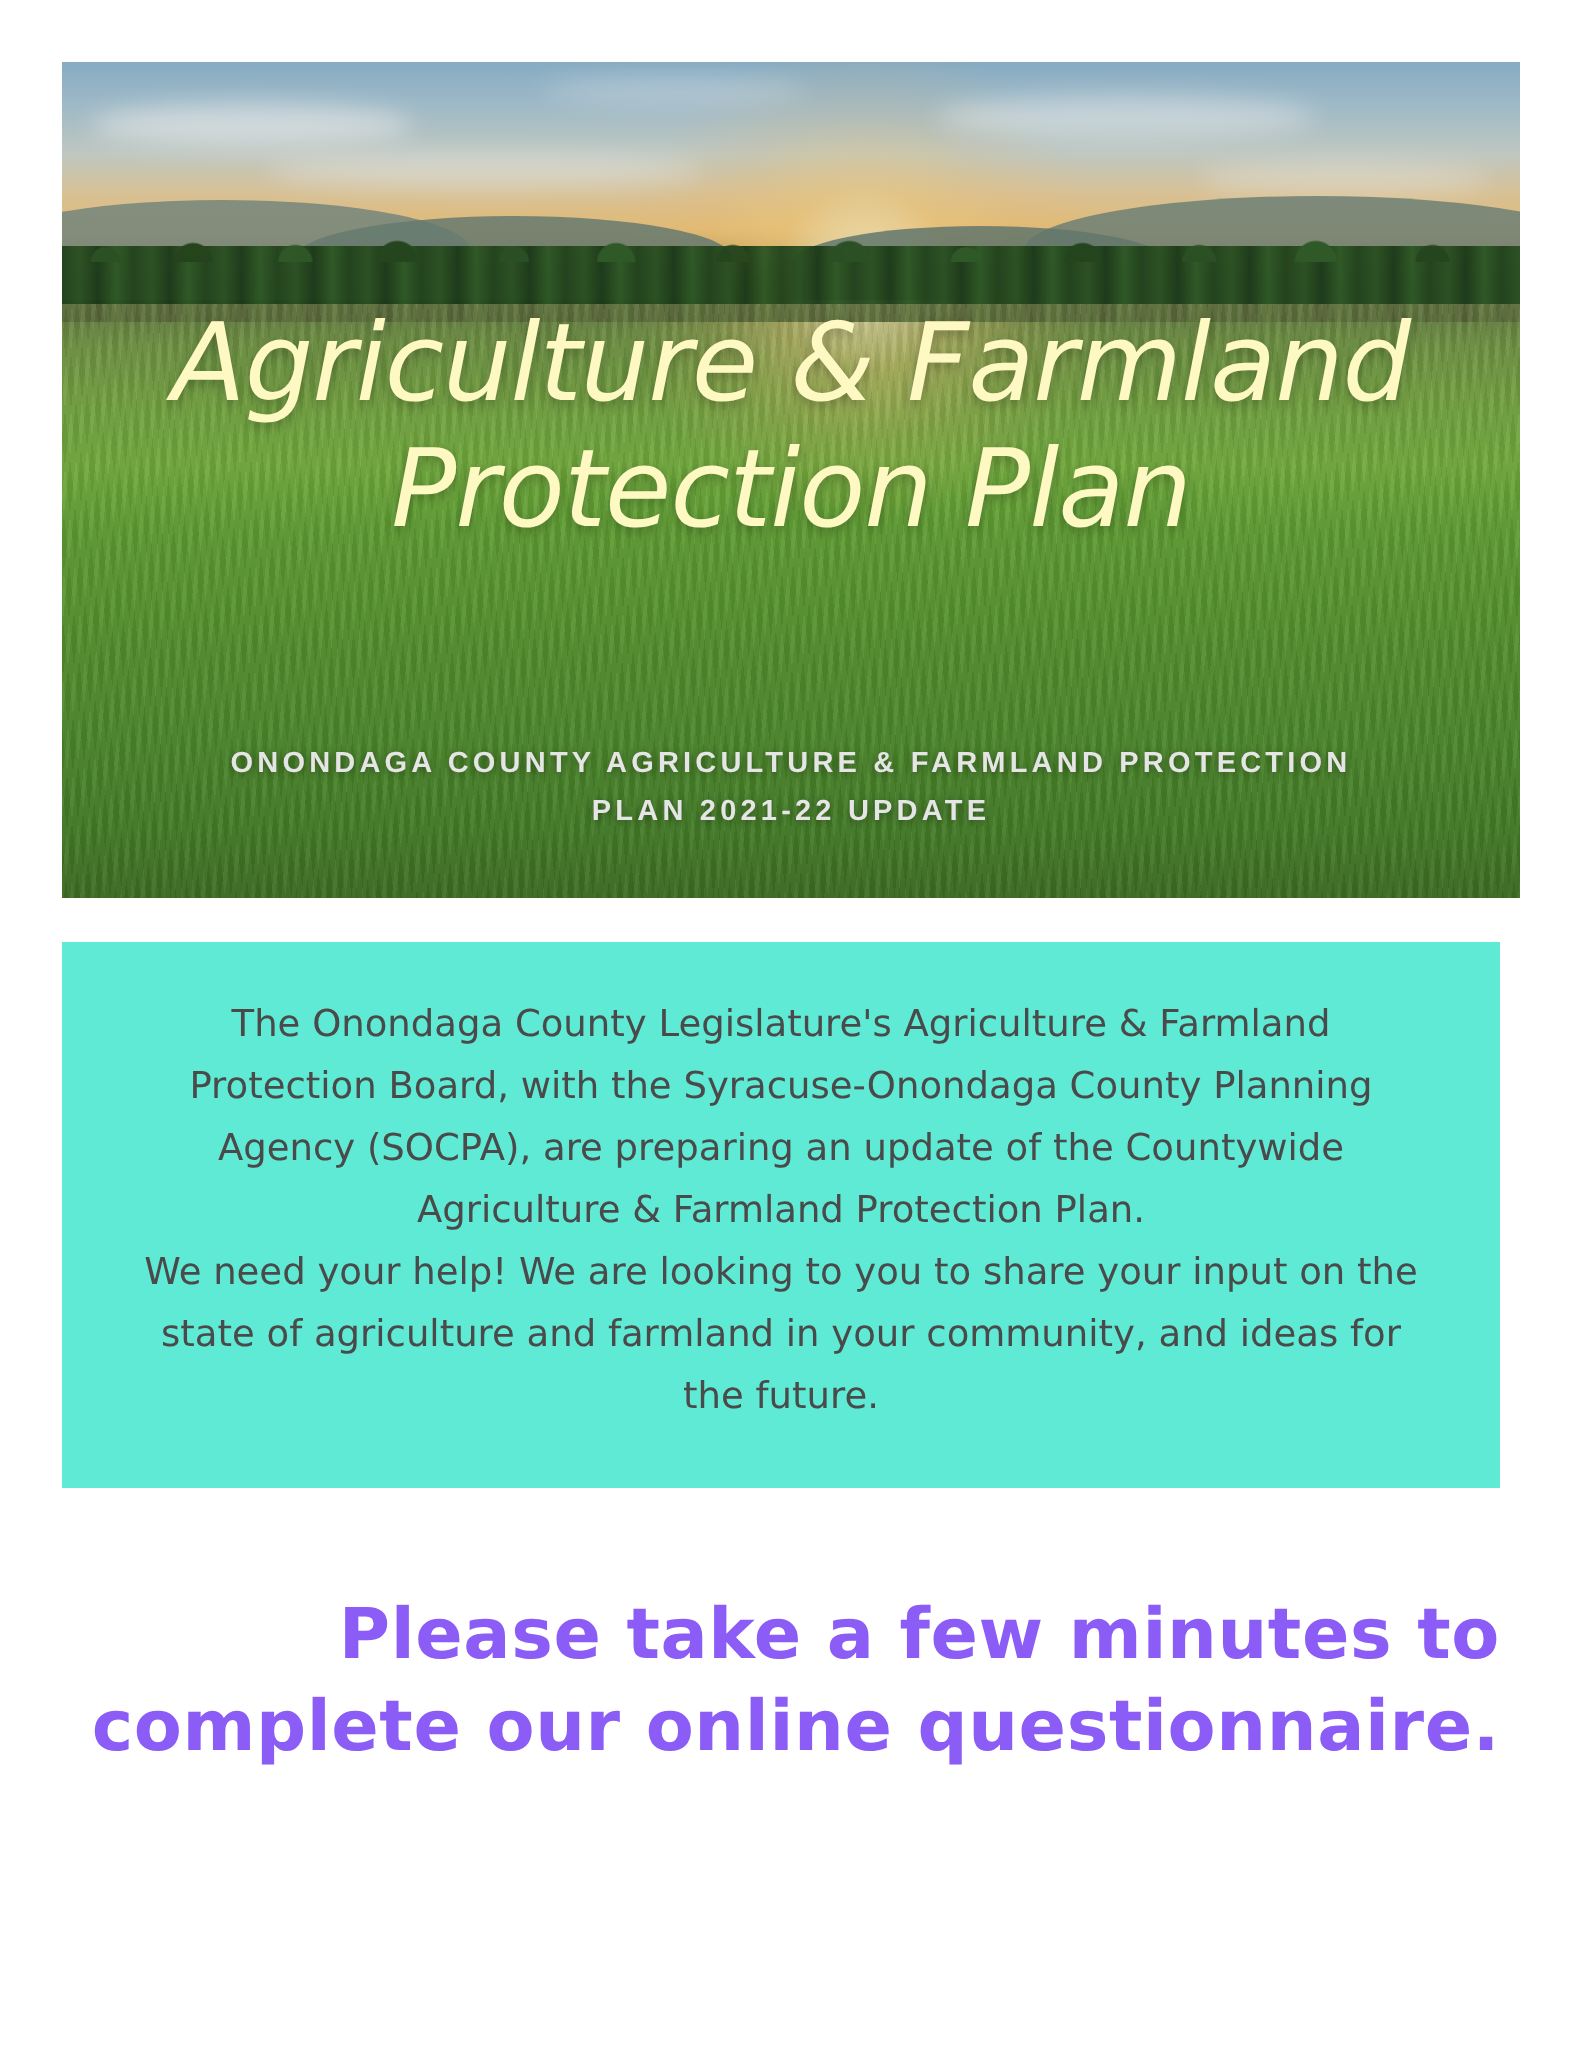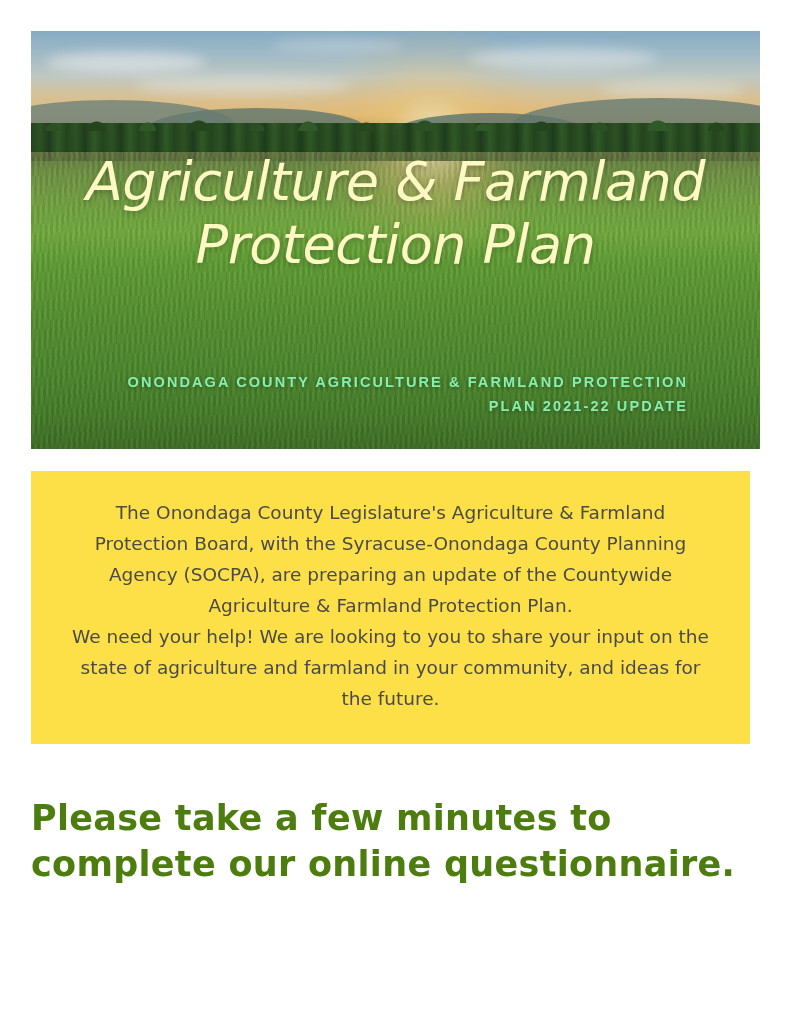--- a/index.html
+++ b/index.html
@@ -144,62 +144,62 @@
     font-weight: normal;
     font-size: 54px;
     line-height: 63px;
     letter-spacing: -0.5px;
     text-shadow: 0 2px 6px rgba(0,0,0,0.25);
     padding: 0 24px;
     margin-top: 16px;
   }
   .hero-sub {
     position: absolute;
-    left: 0; right: 12px;
+    left: 0; right: 0;
     top: 339px;
-    text-align: right;
-    color: #86efac;
+    text-align: center;
+    color: #e5e5e5;
     font-family: "Liberation Sans", sans-serif;
     font-weight: bold;
     font-size: 14.5px;
     line-height: 24px;
     letter-spacing: 2.1px;
     text-shadow: 0 1px 4px rgba(0,0,0,0.35);
     padding: 0 60px;
   }
 
   
   .panel {
     position: absolute;
     left: 31px;
     top: 471px;
     width: 719px;
     padding: 26px 37px 30px;
-    background: #fde047;
+    background: #5eead4;
     box-sizing: border-box;
   }
   .panel p {
     margin: 0;
     color: #4a4a4a;
     font-family: "DejaVu Sans", sans-serif;
     font-size: 18.5px;
     line-height: 31px;
     text-align: center;
   }
   .panel p.second {
   }
 
   
   .cta {
     position: absolute;
     left: 31px;
     top: 795px;
     width: 719px;
-    text-align: left;
-    color: #4d7c0f;
+    text-align: right;
+    color: #8b5cf6;
     font-family: "DejaVu Sans", sans-serif;
     font-weight: bold;
     font-size: 35px;
     line-height: 46px;
     letter-spacing: 0.3px;
   }
 </style>
 </head>
 <body>
 

